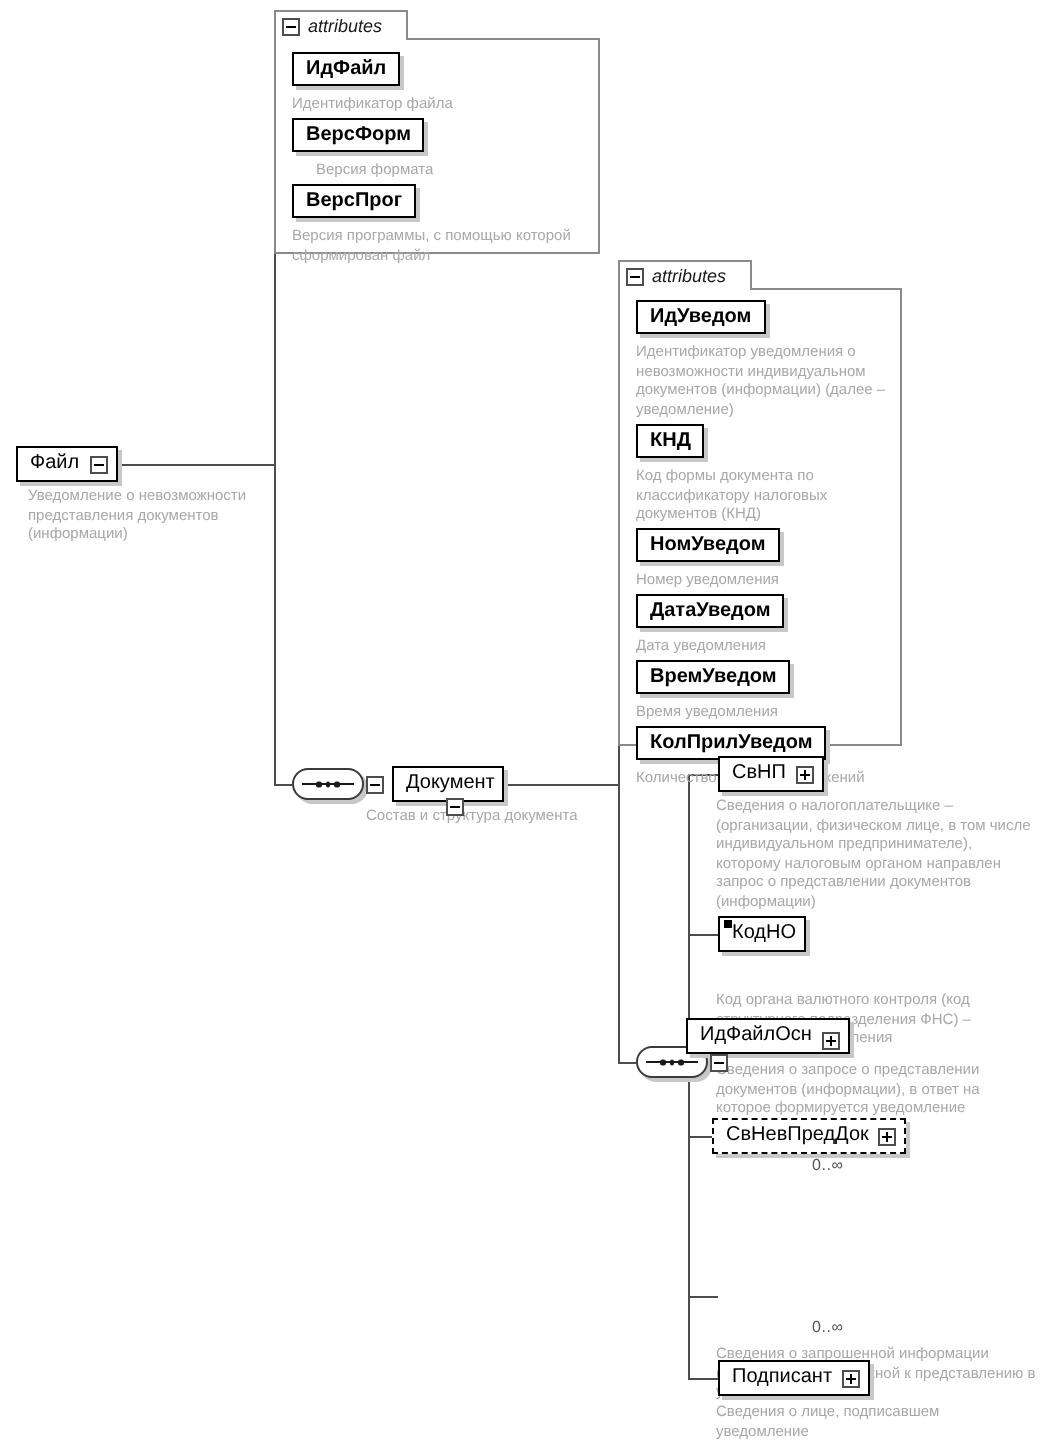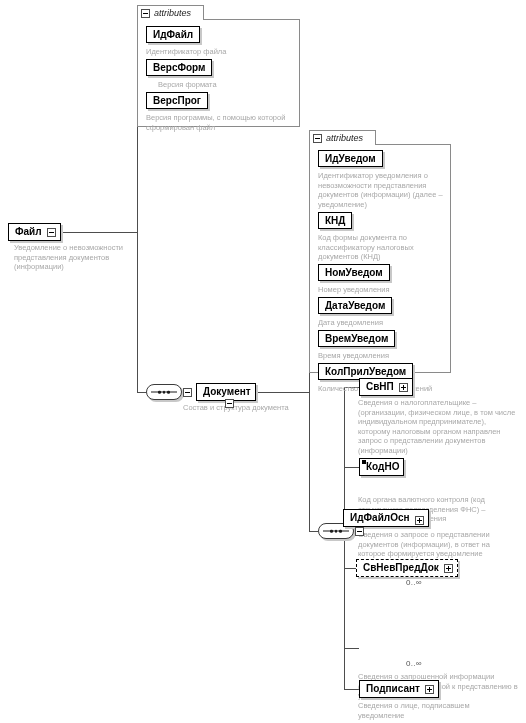--- a/index.html
+++ b/index.html
@@ -66,21 +66,21 @@
     border:1.5px solid #000000;
     box-shadow:2px 2px 0 0 #c8c8c8;
     padding:1px 4px 1px 6px;
     box-sizing:border-box;
     height:18px;
     white-space:nowrap;
     z-index:4;
   }
   .node .name{
     font-size:10px;
-    font-weight:bold;
+    font-weight:normal;
     color:#000;
     line-height:14px;
     letter-spacing:0px;
   }
   .node.optional{
     border-style:dashed;
     border-width:1.3px;
   }
   .node .toggle{margin-left:5px;}
   .node.has-marker::before{
@@ -198,21 +198,21 @@
     <div class="attr-tab" style="width:67px;">
       <span class="toggle"></span>
       <span class="lbl">attributes</span>
     </div>
 
     <div class="attr-body" style="width:142px;height:229px;"></div>
 
     <div class="attrnode" style="left:9px;top:20px;">
       <span class="name">ИдУведом</span>
     </div>
-    <div class="doc" style="left:9px;top:41px;width:128px;">Идентификатор уведомления о невозможности представления документов (информации) (далее – уведомление)</div>
+    <div class="doc" style="left:9px;top:41px;width:128px;">Идентификатор уведомления о невозможности индивидуальном документов (информации) (далее – уведомление)</div>
 
     <div class="attrnode" style="left:9px;top:82px;">
       <span class="name">КНД</span>
     </div>
     <div class="doc" style="left:9px;top:103px;width:128px;">Код формы документа по классификатору налоговых документов (КНД)</div>
 
     <div class="attrnode" style="left:9px;top:134px;">
       <span class="name">НомУведом</span>
     </div>
     <div class="doc" style="left:9px;top:155px;width:128px;">Номер уведомления</div>

